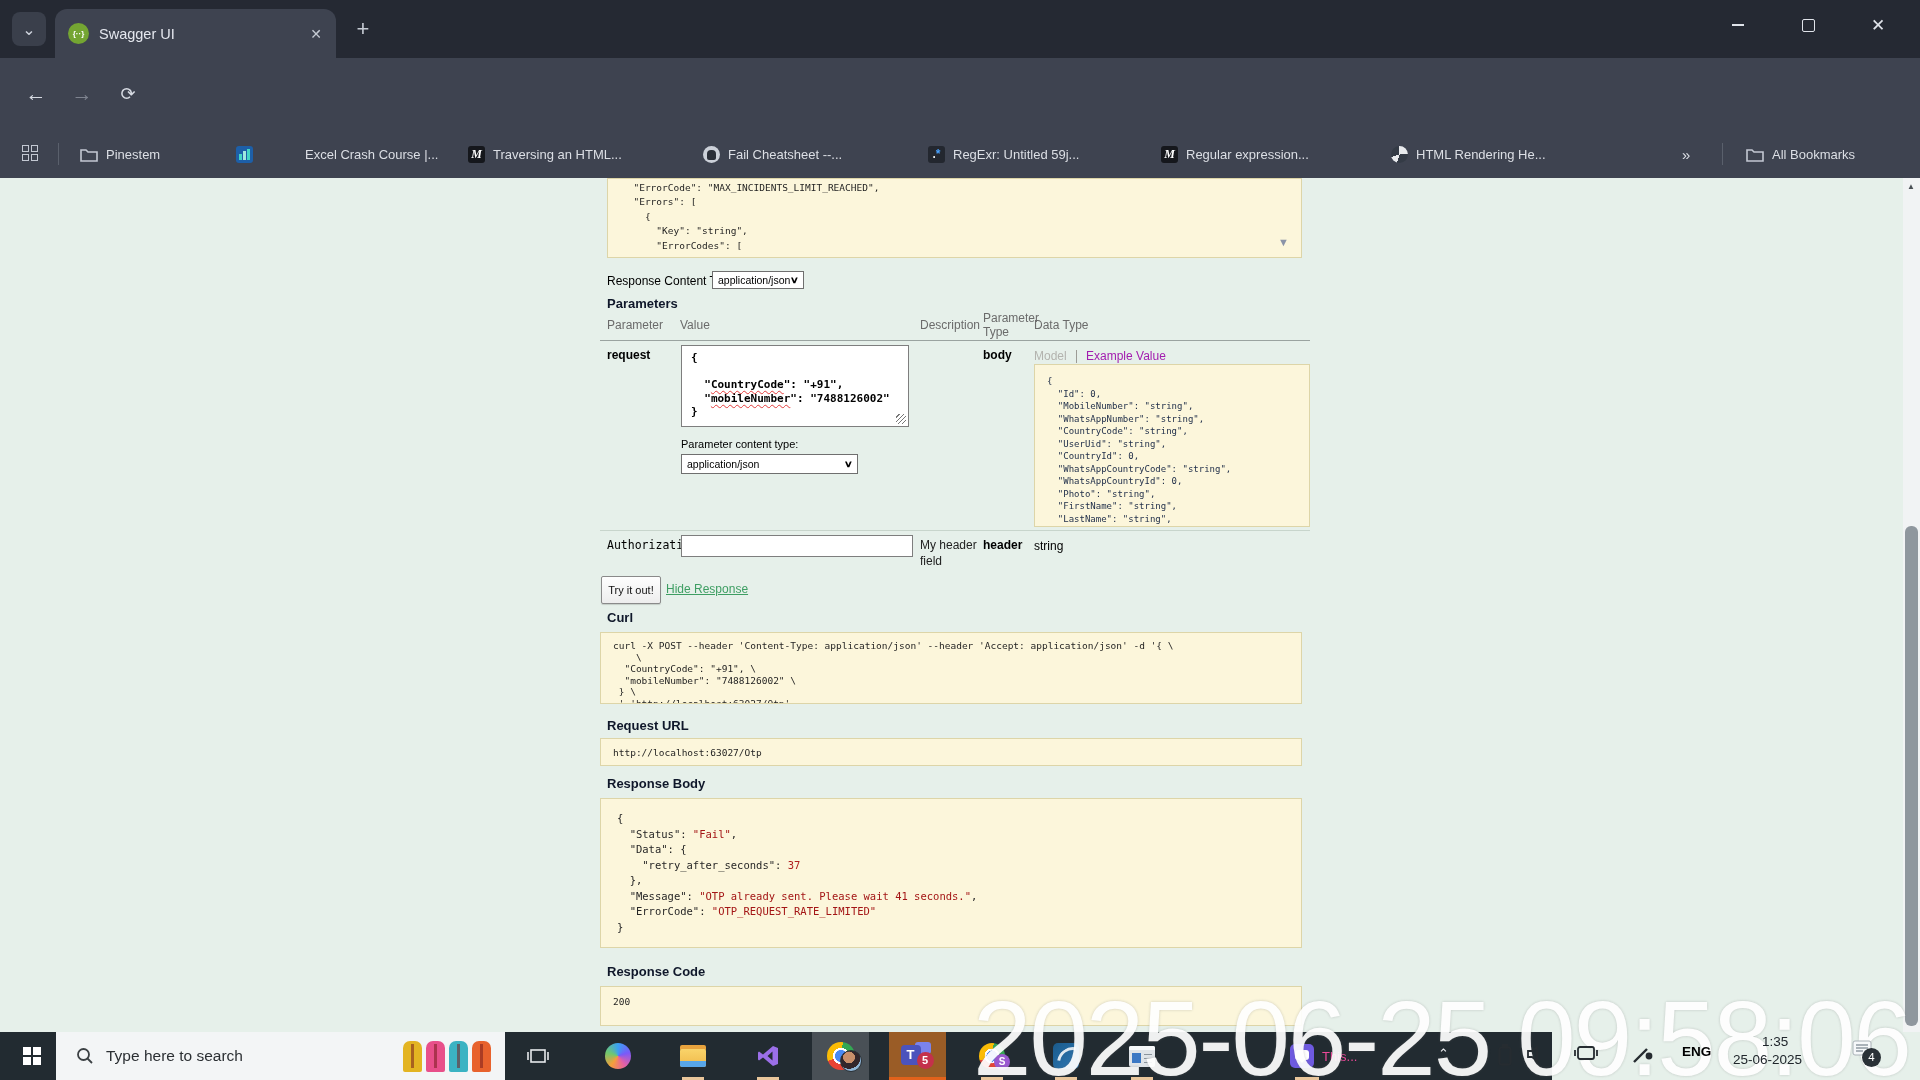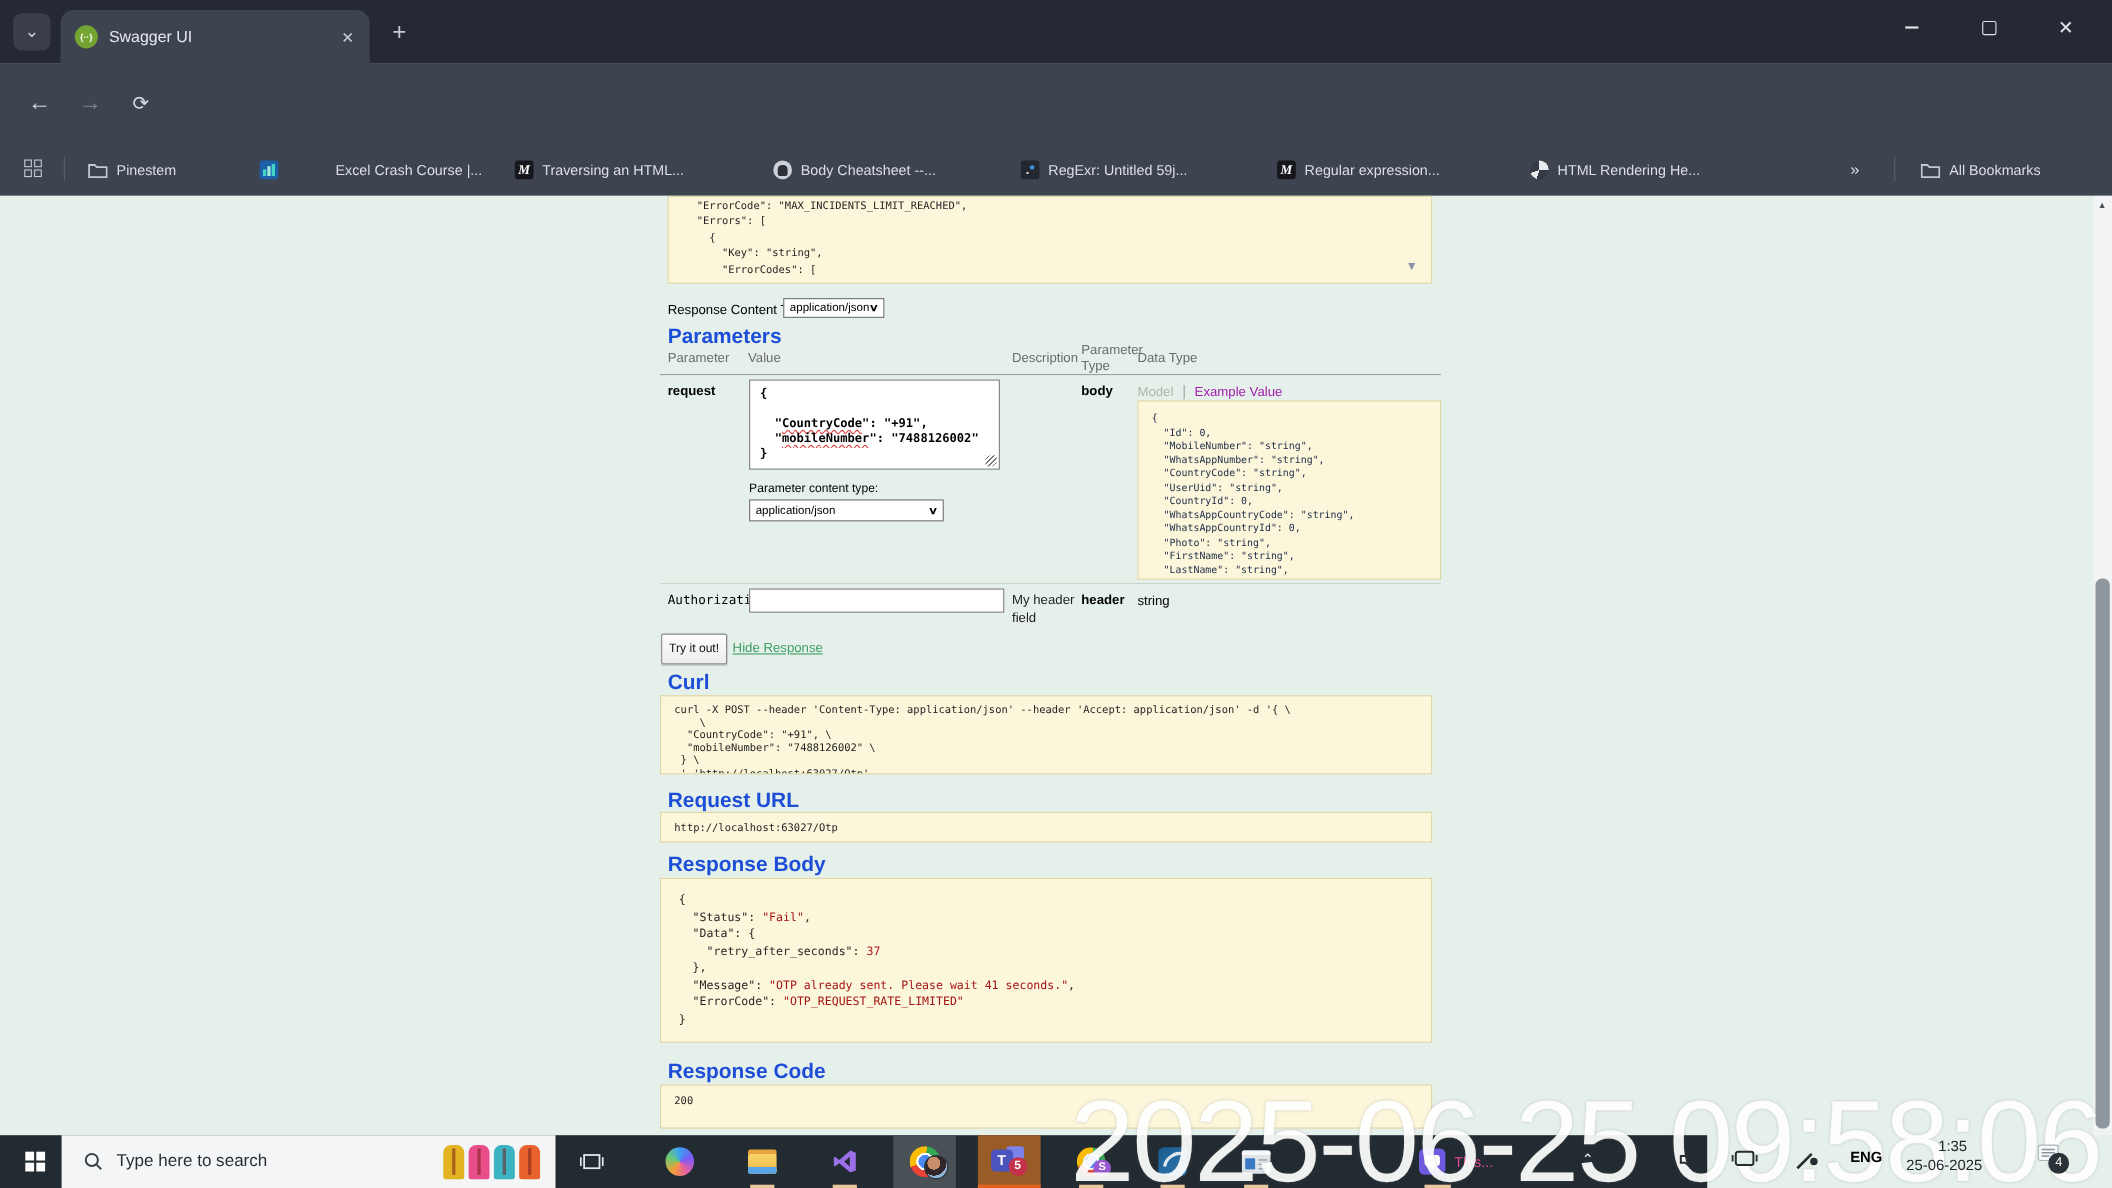--- a/index.html
+++ b/index.html
@@ -32,21 +32,21 @@
   .url-text{position:absolute;left:56px;top:11px;font-size:16.5px;color:#e4e7ec;letter-spacing:.2px;}
   .pill-ic{position:absolute;top:10px;width:26px;height:26px;color:#c3c8d2;}
   .bmbar{position:absolute;left:0;top:130px;width:1920px;height:48px;background:#3e4350;}
   .bm{position:absolute;top:12px;height:24px;display:flex;align-items:center;color:#dcdfe5;font-size:13px;}
   .bm .ic{margin-right:8px;display:inline-flex;}
   .vsep{position:absolute;top:13px;width:1px;height:22px;background:#5a606c;}
   .sq16{width:17px;height:17px;border-radius:3px;display:inline-flex;align-items:center;justify-content:center;}
   
   .content{position:absolute;left:0;top:178px;width:1920px;height:854px;background:#e6f0ea;overflow:hidden;}
   .ybox{position:absolute;background:#fcf6db;border:1px solid #ddd5a8;color:#1f1f1f;overflow:hidden;box-sizing:border-box;}
-  .ghead{position:absolute;color:#1d4ed8;font-weight:bold;font-size:19px;}
+  .ghead{position:absolute;color:#0f172a;font-weight:bold;font-size:13px;}
   .glink{color:#3e9e63;text-decoration:underline;font-size:12px;}
   .colhead{position:absolute;color:#6b6b6b;font-size:12px;}
   .plabel{position:absolute;color:#000;font-size:12px;}
   .sel{position:absolute;background:#fff;border:1px solid #6f6f6f;box-sizing:border-box;display:flex;
     align-items:center;justify-content:space-between;font-size:10.5px;color:#000;padding:0 5px;}
   .sel .chev{font-weight:bold;font-size:9px;transform:scaleX(1.4);}
   .editor{position:absolute;background:#fff;border:1px solid #7e7e7e;box-sizing:border-box;
     font-size:11px;line-height:13.5px;font-weight:bold;padding:5px 9px;color:#000;}
   .tok-spell{text-decoration-line:underline;text-decoration-style:wavy;text-decoration-color:#e23b3b;
     text-decoration-thickness:1px;text-underline-offset:2px;}
@@ -166,21 +166,21 @@
     <div class="bm" style="left:468px;">
       <span class="ic sq16" style="background:#15171c;color:#fff;font-family:'Liberation Serif',serif;font-size:12px;font-weight:bold;">
           <i>M</i>
         </span>
       <span>Traversing an HTML...</span>
     </div>
     <div class="bm" style="left:703px;">
       <span class="ic" style="width:17px;height:17px;border-radius:50%;background:#ccd1d9;position:relative;">
         <span style="position:absolute;left:4px;top:4px;width:9px;height:10px;border-radius:4px 4px 2px 2px;background:#2a2f38;"></span>
       </span>
-        <span>Body Cheatsheet --...</span>
+        <span>Fail Cheatsheet --...</span>
     </div>
     <div class="bm" style="left:928px;">
       <span class="ic sq16" style="background:#23272f;color:#fff;font-size:12px;font-weight:bold;">
           <span style="color:#e8eaed;">.</span>
           <span style="color:#4aa3ff;">*</span>
         </span>
       <span>RegExr: Untitled 59j...</span>
     </div>
     <div class="bm" style="left:1161px;">
       <span class="ic sq16" style="background:#15171c;color:#fff;font-family:'Liberation Serif',serif;font-size:12px;font-weight:bold;">

